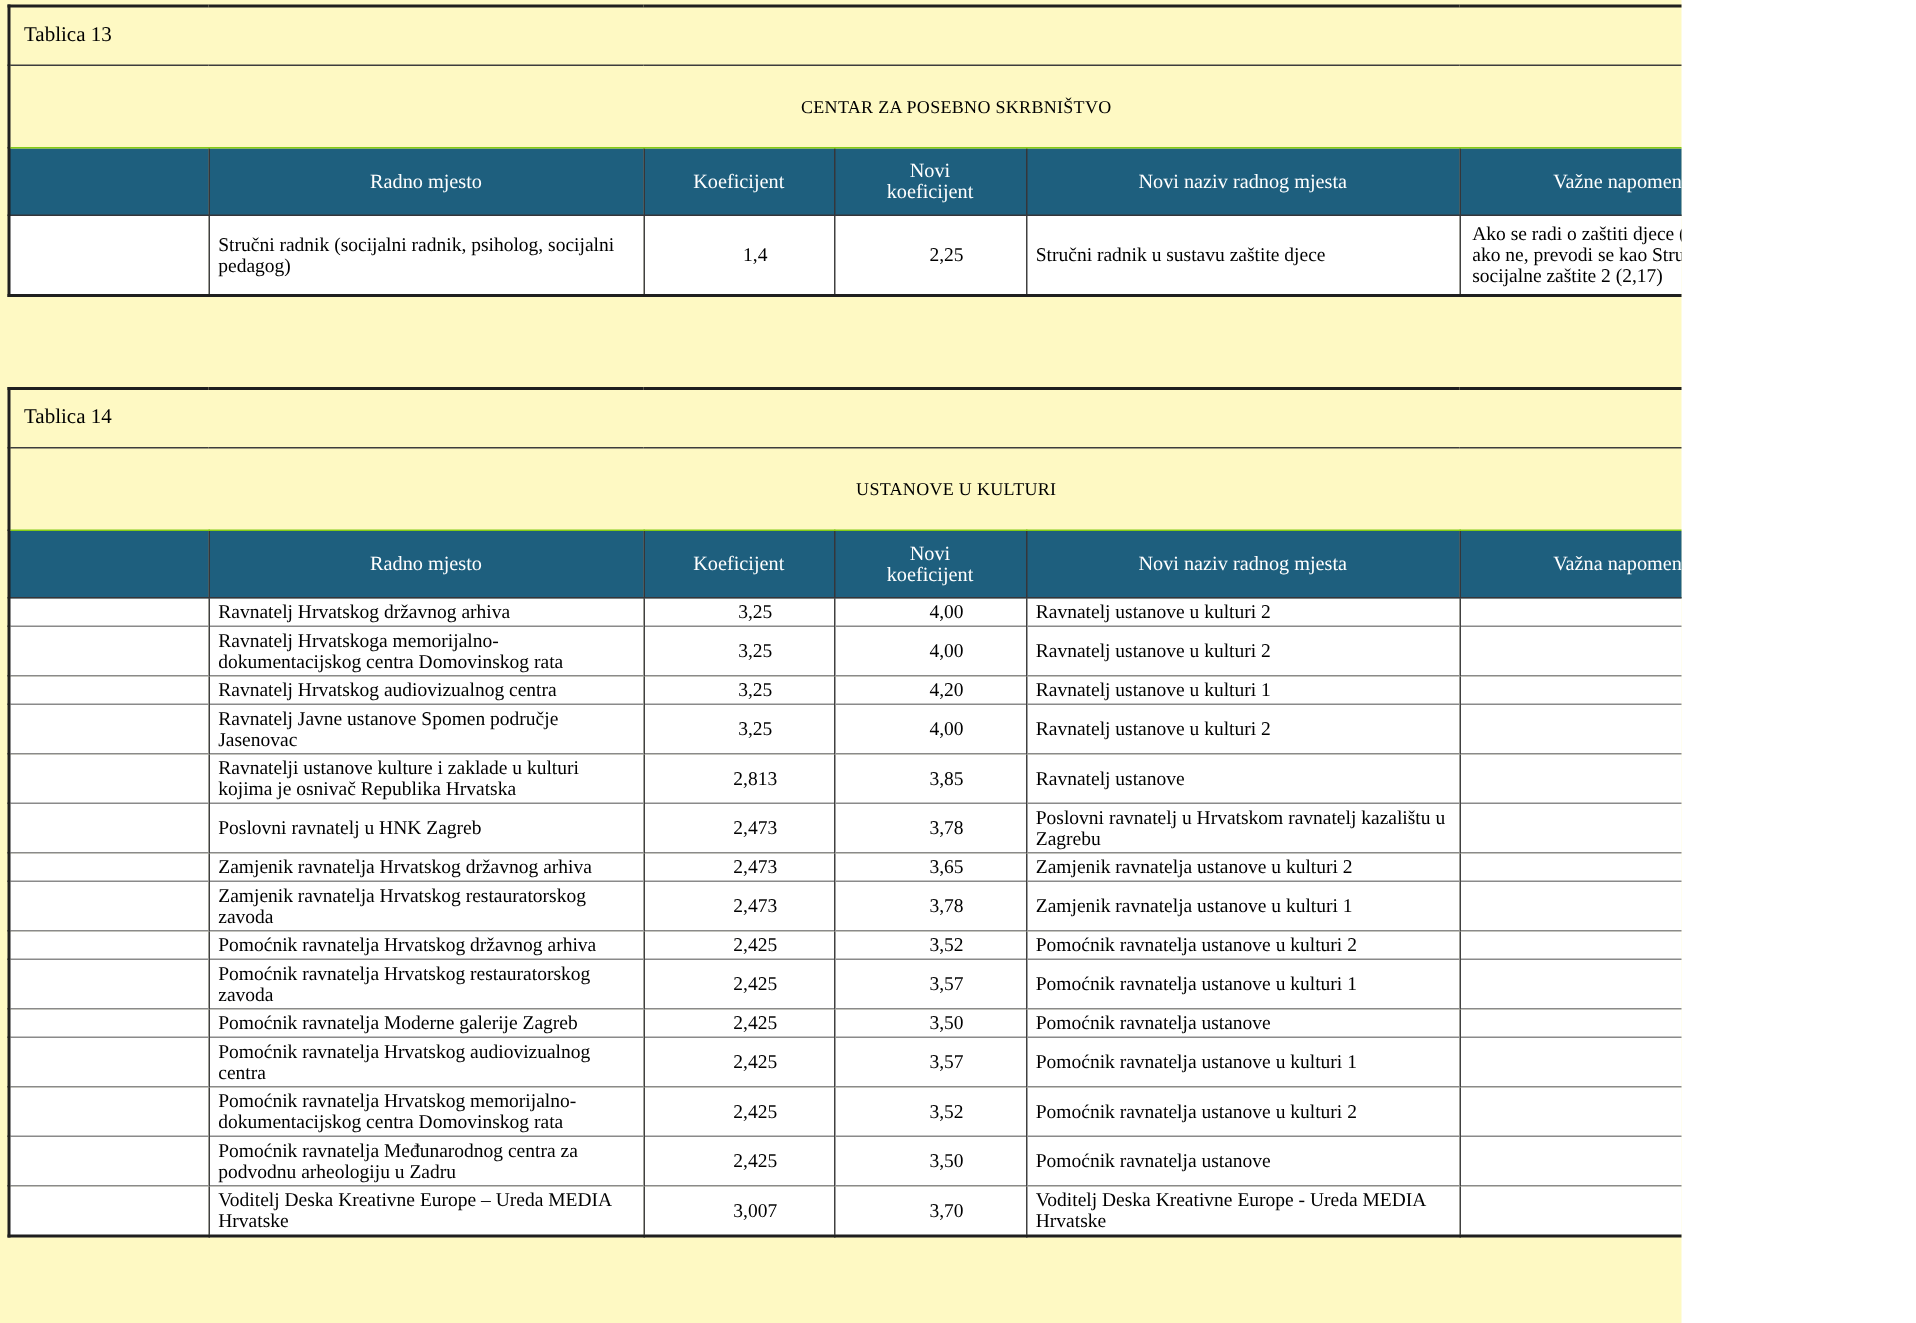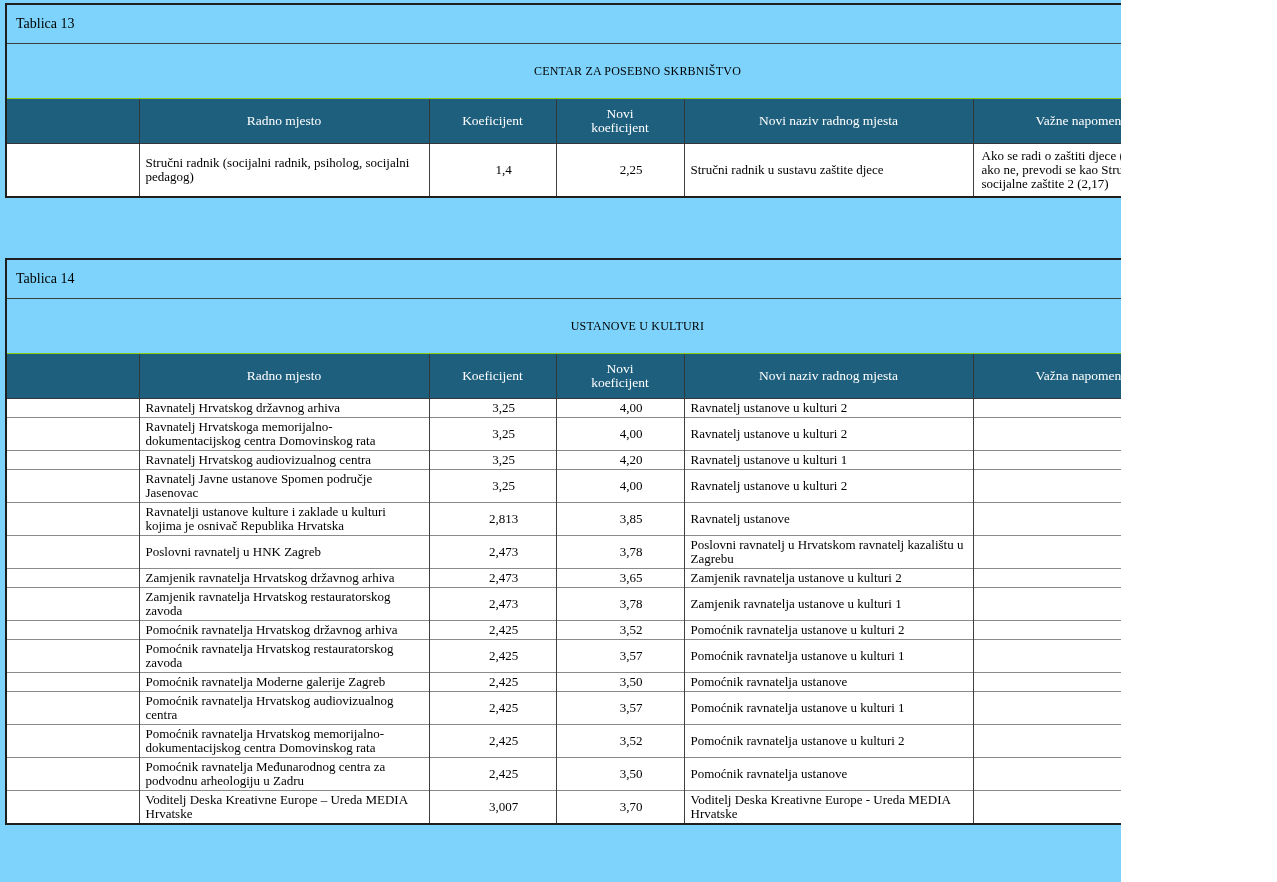--- a/index.html
+++ b/index.html
@@ -7,21 +7,21 @@
     padding: 0;
     background: #ffffff;
     font-family: "Liberation Serif", "DejaVu Serif", serif;
     color: #000000;
   }
   .page {
     width: 1121px;
     height: 882px;
     box-sizing: border-box;
     padding: 3px 7px 0 5px;
-    background: #7dd3fc;
+    background: #fef9c3;
     overflow: hidden;
   }
   table.doc-table {
     border-collapse: collapse;
     table-layout: fixed;
     width: 1263px;
     border: 2px solid #1f1f1f;
     font-size: 13px;
     line-height: 14px;
   }

